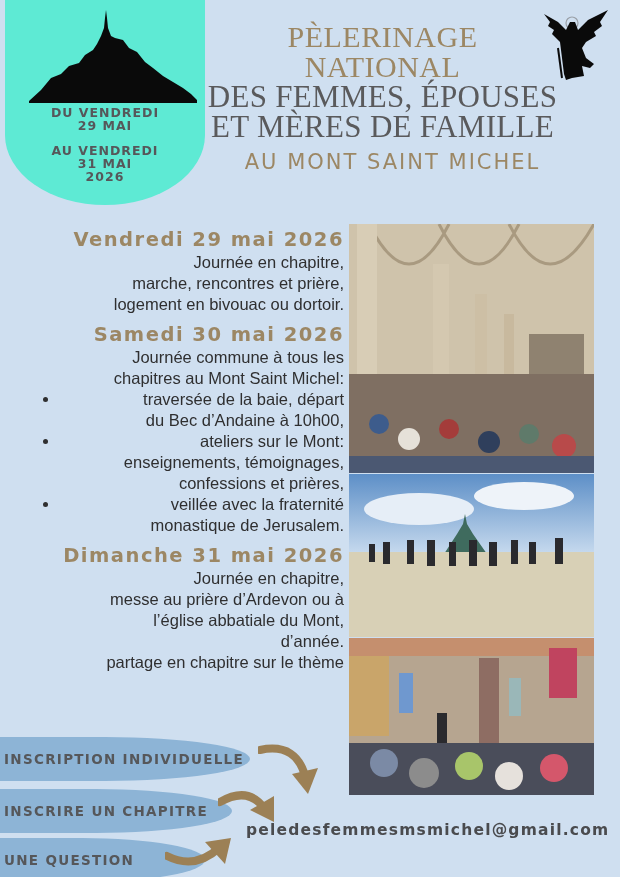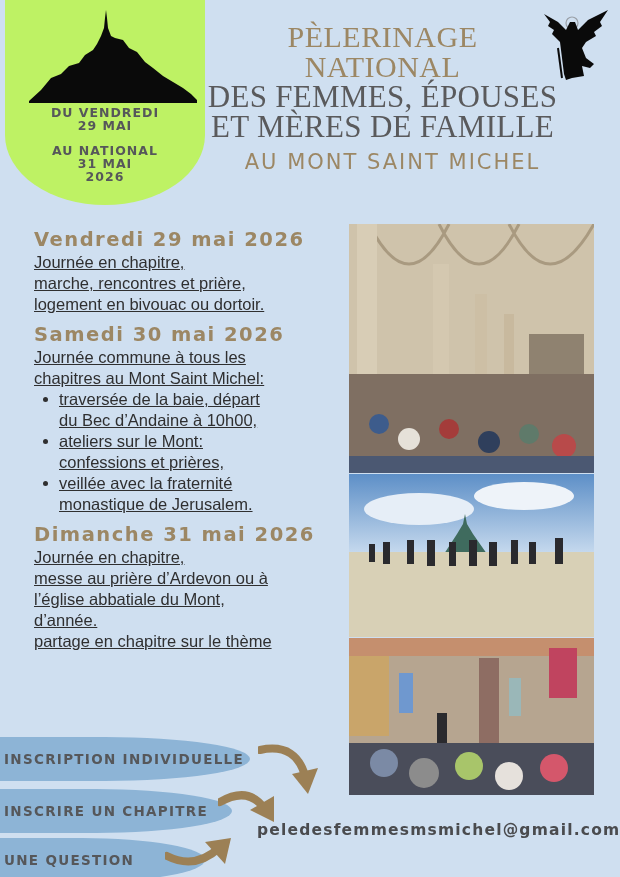--- a/index.html
+++ b/index.html
@@ -8,21 +8,21 @@
     background: #cfdff0;
     font-family: "Liberation Sans", sans-serif;
     position: relative;
     color: #2f2f30;
   }
   .page { position: relative; width: 620px; height: 877px; }
 
   
   .shield {
     position: absolute; left: 5px; top: 0; width: 200px; height: 205px;
-    background: #bef264;
+    background: #5eead4;
     border-radius: 0 0 100px 100px / 0 0 70px 70px;
   }
   .mont { position: absolute; left: 22px; top: 8px; width: 172px; height: 95px; }
   .shield-dates {
     position: absolute; left: 0; top: 106px; width: 200px; text-align: center;
     font-family: "DejaVu Sans", sans-serif; font-weight: bold;
     color: #56575a; font-size: 12.5px; line-height: 13px; letter-spacing: 1px;
   }
   .shield-dates .gap { height: 12px; }
 
@@ -31,26 +31,26 @@
   .t-serif { font-family: "Liberation Serif", serif; line-height: 30px; }
   .t1 { color: #9c8764; font-size: 30px; letter-spacing: 0.5px; }
   .t2 { color: #5a5a5c; font-size: 31px; letter-spacing: 0.3px; }
   .t3 {
     margin-top: 8px; color: #9c8764; font-family: "DejaVu Sans", sans-serif;
     font-weight: normal; font-size: 21px; letter-spacing: 2px; padding-left: 20px;
   }
   .angel { position: absolute; left: 542px; top: 8px; width: 70px; height: 72px; }
 
   
-  .programme { position: absolute; left: 34px; top: 228px; width: 310px; }
+  .programme { position: absolute; left: 34px; top: 228px; width: 310px; text-align: right; }
   .day-title {
     font-family: "DejaVu Sans", sans-serif; font-weight: bold;
     color: #9c8764; font-size: 19.5px; letter-spacing: 1.5px; line-height: 24px;
   }
-  .day-text { font-size: 16.5px; line-height: 21px; color: #2f2f30; text-decoration: underline; }
+  .day-text { font-size: 16.5px; line-height: 21px; color: #2f2f30; }
   .day { margin-bottom: 5px; }
   .day-list { list-style: none; margin-left: 6px; }
   .day-list li { position: relative; padding-left: 19px; }
   .day-list li::before {
     content: ""; position: absolute; left: 3px; top: 8px;
     width: 5px; height: 5px; border-radius: 50%; background: #2f2f30;
   }
 
   
   .photo { position: absolute; left: 349px; width: 245px; overflow: hidden; }
@@ -65,39 +65,39 @@
     background: #8db4d6; border-radius: 0 50% 50% 0 / 0 50% 50% 0;
     display: flex; align-items: center; padding-left: 44px;
     font-family: "DejaVu Sans", sans-serif; font-weight: bold;
     font-size: 13.5px; letter-spacing: 1.3px; color: #56575a; cursor: pointer;
   }
   .pill1 { top: 737px; width: 290px; }
   .pill2 { top: 789px; width: 272px; }
   .pill3 { top: 838px; width: 245px; }
   .arrow { position: absolute; }
   .email {
-    position: absolute; left: 257px; top: 821px;
+    position: absolute; left: 246px; top: 821px;
     font-family: "DejaVu Sans", sans-serif; font-weight: bold;
     font-size: 15.5px; letter-spacing: 1.2px; color: #4a4b4e;
   }
 </style>
 </head>
 <body>
 
 <div class="page">
 
   <div class="shield">
     <svg class="mont" viewBox="0 0 172 95">
       <path fill="#0a0a0a" d="M2,93 L14,82 L24,70 L34,66 L42,58 L52,55 L58,47 L66,42 L70,36 L74,28 L77,20 L78,10 L79,2 L80,10 L81,20 L84,28 L88,30 L96,32 L102,40 L110,44 L118,54 L126,60 L136,68 L146,74 L156,80 L164,86 L170,92 L170,95 L2,95 Z"></path>
     </svg>
     <div class="shield-dates">
       <div>DU VENDREDI</div>
       <div>29 MAI</div>
       <div class="gap"></div>
-      <div>AU NATIONAL</div>
+      <div>AU VENDREDI</div>
       <div>31 MAI</div>
       <div>2026</div>
     </div>
   </div>
 
   <div class="title-block">
     <div class="t-serif t1">PÈLERINAGE</div>
     <div class="t-serif t1">NATIONAL</div>
     <div class="t-serif t2">DES FEMMES,  ÉPOUSES</div>
     <div class="t-serif t2">ET MÈRES DE FAMILLE</div>
@@ -122,20 +122,21 @@
       <div class="day-title">Samedi 30 mai 2026</div>
       <div class="day-text">Journée commune à tous les</div>
       <div class="day-text">chapitres au Mont Saint Michel:</div>
       <ul class="day-list day-text">
         <li>
           <div>traversée de la baie, départ</div>
           <div>du Bec d’Andaine à 10h00,</div>
         </li>
         <li>
           <div>ateliers sur le Mont:</div>
+          <div>enseignements, témoignages,</div>
           <div>confessions et prières,</div>
         </li>
         <li>
           <div>veillée avec la fraternité</div>
           <div>monastique de Jerusalem.</div>
         </li>
       </ul>
     </div>
 
     <div class="day" style="margin-top:8px;">

